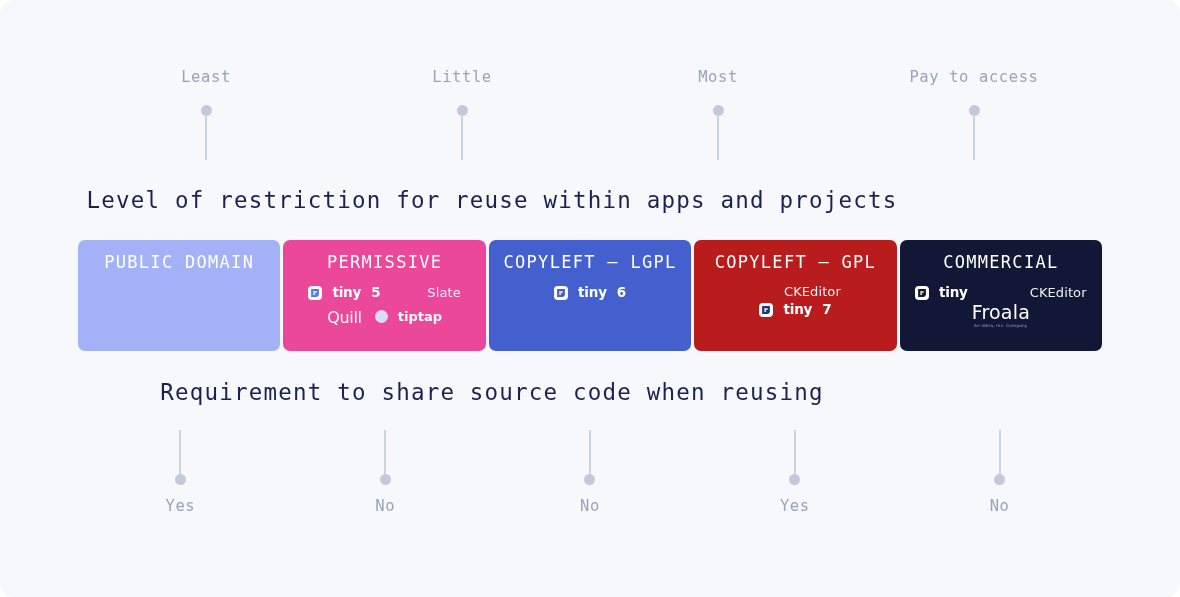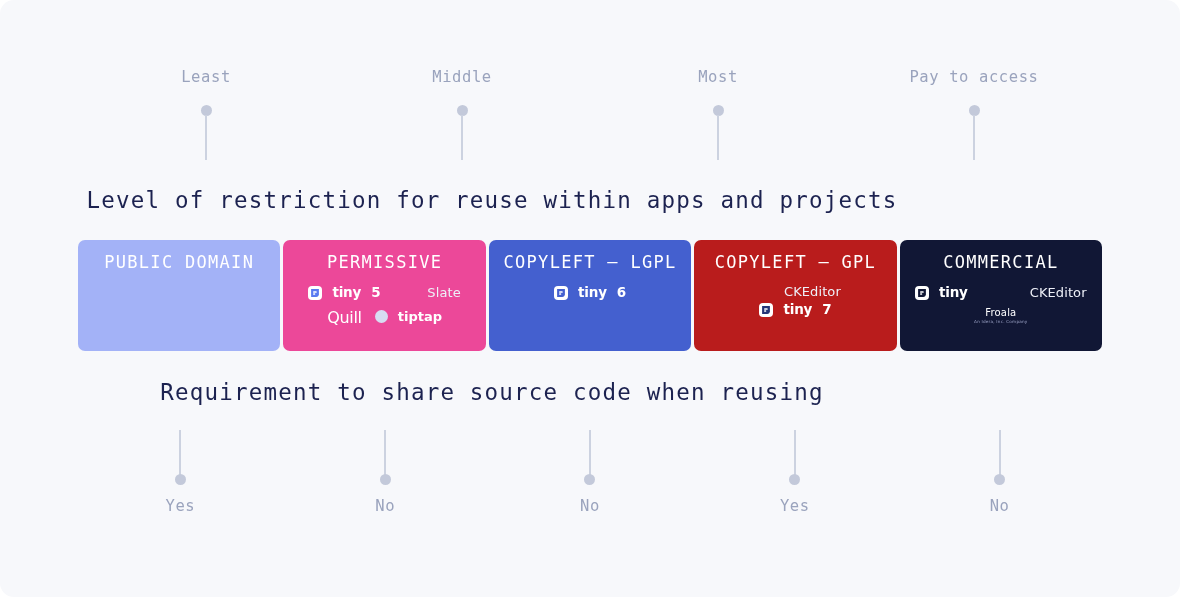--- a/index.html
+++ b/index.html
@@ -178,21 +178,21 @@
     color: #ffffff;
   }
   .froala {
     display: flex;
     flex-direction: column;
     align-items: center;
     line-height: 1;
   }
   .froala-word {
     font-family: "DejaVu Sans", sans-serif;
-    font-size: 10px;
+    font-size: 19px;
     color: #ffffff;
     letter-spacing: 0.2px;
   }
   .froala-sub {
     font-family: "DejaVu Sans", sans-serif;
     font-size: 4.2px;
     color: #9aa1c4;
     letter-spacing: 0.2px;
     margin-top: 2px;
   }
@@ -203,26 +203,26 @@
 <div id="canvas">
 
   <div class="pin-row top">
 
     <div class="pin-cell">
       <div class="pin-label">Least</div>
       <div class="pin-dot"></div>
       <div class="pin-stem"></div>
     </div>
 
-
-    <div class="pin-cell">
-      <div class="pin-label">Middle</div>
-      <div class="pin-dot"></div>
-      <div class="pin-stem"></div>
-    </div>
+    <div class="pin-cell">
+      <div class="pin-label">Little</div>
+      <div class="pin-dot"></div>
+      <div class="pin-stem"></div>
+    </div>
+
 
     <div class="pin-cell">
       <div class="pin-label">Most</div>
       <div class="pin-dot"></div>
       <div class="pin-stem"></div>
     </div>
 
     <div class="pin-cell">
       <div class="pin-label">Pay to access</div>
       <div class="pin-dot"></div>

